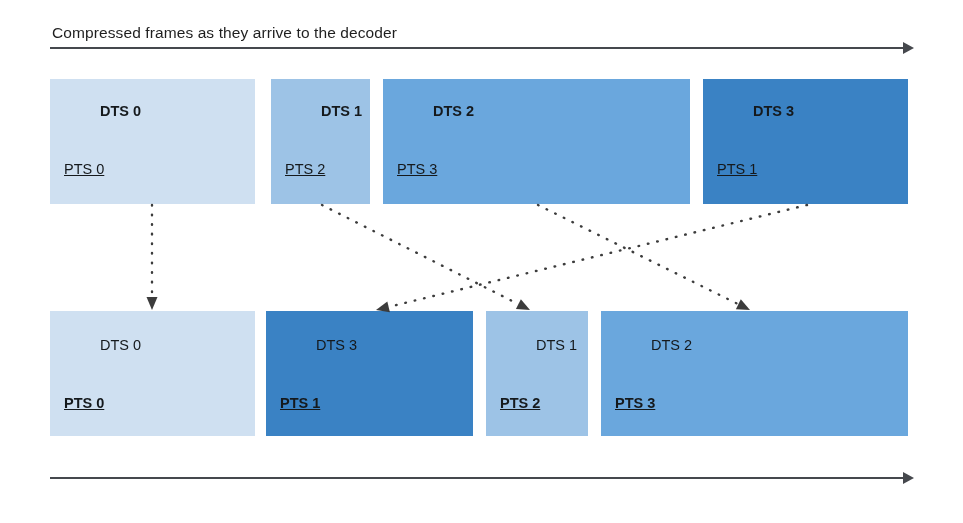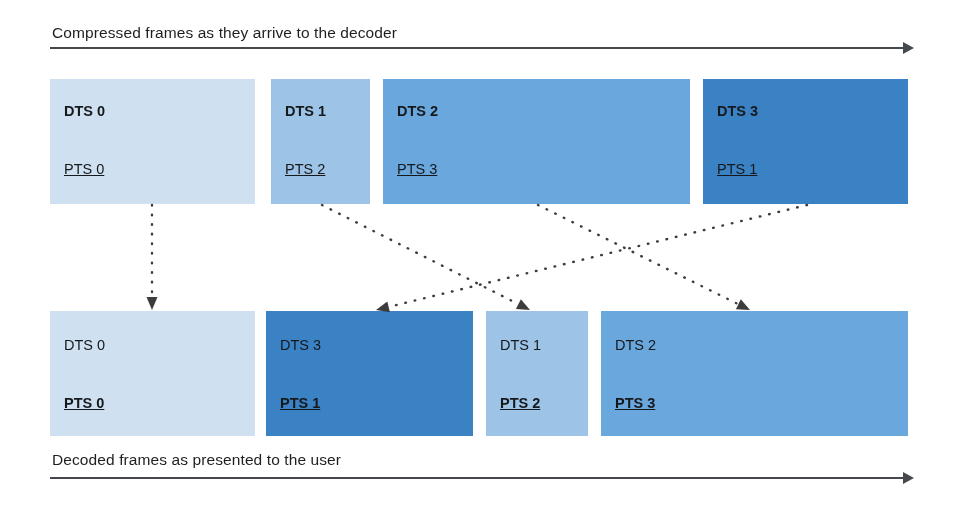--- a/index.html
+++ b/index.html
@@ -52,21 +52,21 @@
     position: absolute;
     box-sizing: border-box;
   }
   .frame .lbl {
     position: absolute;
     left: 14px;
     font-size: 14.5px;
     color: #15191c;
     white-space: nowrap;
   }
-  .frame .lbl.dts { top: 24px; }
+  .frame .lbl.dts { top: 24px; margin-left: 36px; }
   .frame .lbl.pts { top: 82px; text-decoration: underline; }
   .frame.top .lbl.dts { font-weight: bold; }
   .frame.top .lbl.pts { font-weight: normal; }
   .frame.bottom .lbl.dts { font-weight: normal; top: 26px; }
   .frame.bottom .lbl.pts { font-weight: bold; top: 84px; }
 
   #connectors {
     position: absolute;
     left: 0; top: 0;
     width: 963px;
@@ -124,17 +124,16 @@
       <line x1="152" y1="205" x2="152" y2="297" stroke="#3c3c3c" stroke-width="2.4" stroke-linecap="round" stroke-dasharray="0.6 9"></line>
       <polygon points="152,310 146.5,297 157.5,297" fill="#3c3c3c"></polygon>
       <line x1="322" y1="205" x2="518.3948497854077" y2="304.14163090128756" stroke="#3c3c3c" stroke-width="2.4" stroke-linecap="round" stroke-dasharray="0.6 9"></line>
       <polygon points="530,310 515.9163090128756,309.05150214592277 520.8733905579398,299.23175965665234" fill="#3c3c3c"></polygon>
       <line x1="538" y1="205" x2="738.3505495220118" y2="304.2302249991096" stroke="#3c3c3c" stroke-width="2.4" stroke-linecap="round" stroke-dasharray="0.6 9"></line>
       <polygon points="750,310 735.9094908677889,309.15883866287385 740.7916081762346,299.3016113353454" fill="#3c3c3c"></polygon>
       <line x1="807" y1="205" x2="388.63058667426657" y2="306.9229429215824" stroke="#3c3c3c" stroke-width="2.4" stroke-linecap="round" stroke-dasharray="0.6 9"></line>
       <polygon points="376,310 387.32875483339757,301.5792331747773 389.93241851513557,312.26665266838745" fill="#3c3c3c"></polygon>
     </svg>
 
-  <div class="caption" id="caption-bottom">Decoded frames as presented to the user</div>
   <div class="axis-line" id="axis-bottom"></div>
   <div class="axis-head" id="axis-bottom-head"></div>
 
 </div>
 
 </body></html>

